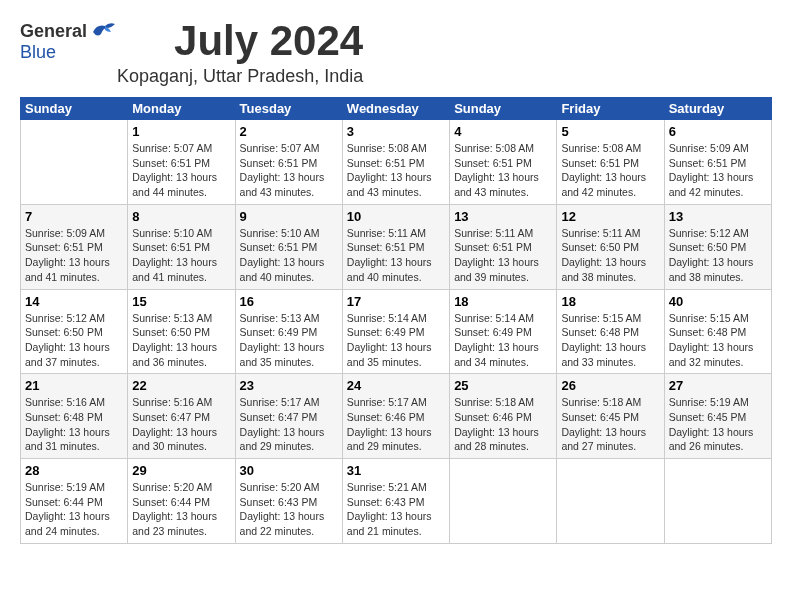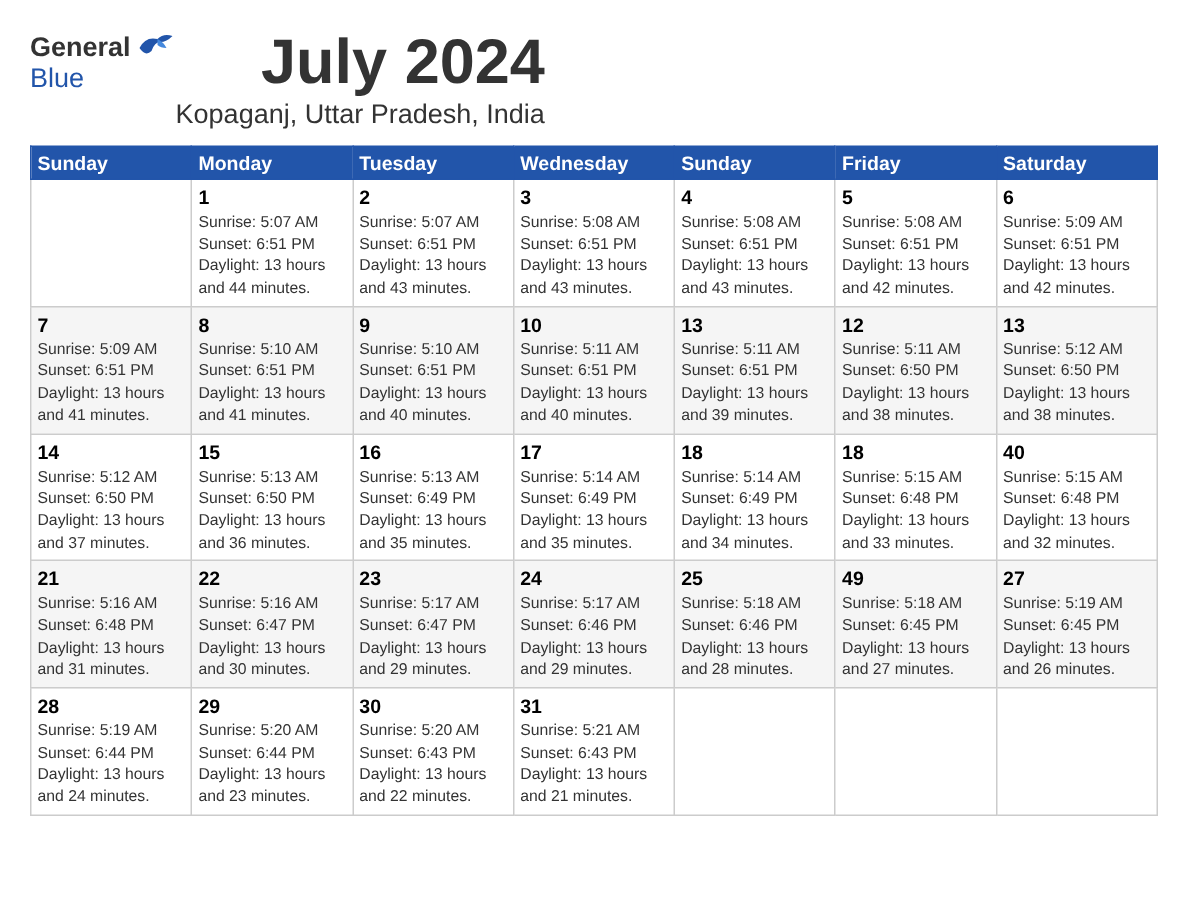--- a/index.html
+++ b/index.html
@@ -232,21 +232,21 @@
         </td>
         <td>
           <span class="day-number">24</span>
           <div class="day-info">Sunrise: 5:17 AM<br>Sunset: 6:46 PM<br>Daylight: 13 hours and 29 minutes.</div>
         </td>
         <td>
           <span class="day-number">25</span>
           <div class="day-info">Sunrise: 5:18 AM<br>Sunset: 6:46 PM<br>Daylight: 13 hours and 28 minutes.</div>
         </td>
         <td>
-          <span class="day-number">49</span>
+          <span class="day-number">26</span>
           <div class="day-info">Sunrise: 5:18 AM<br>Sunset: 6:45 PM<br>Daylight: 13 hours and 27 minutes.</div>
         </td>
         <td>
           <span class="day-number">27</span>
           <div class="day-info">Sunrise: 5:19 AM<br>Sunset: 6:45 PM<br>Daylight: 13 hours and 26 minutes.</div>
         </td>
       </tr>
       <tr>
         <td>
           <span class="day-number">28</span>

